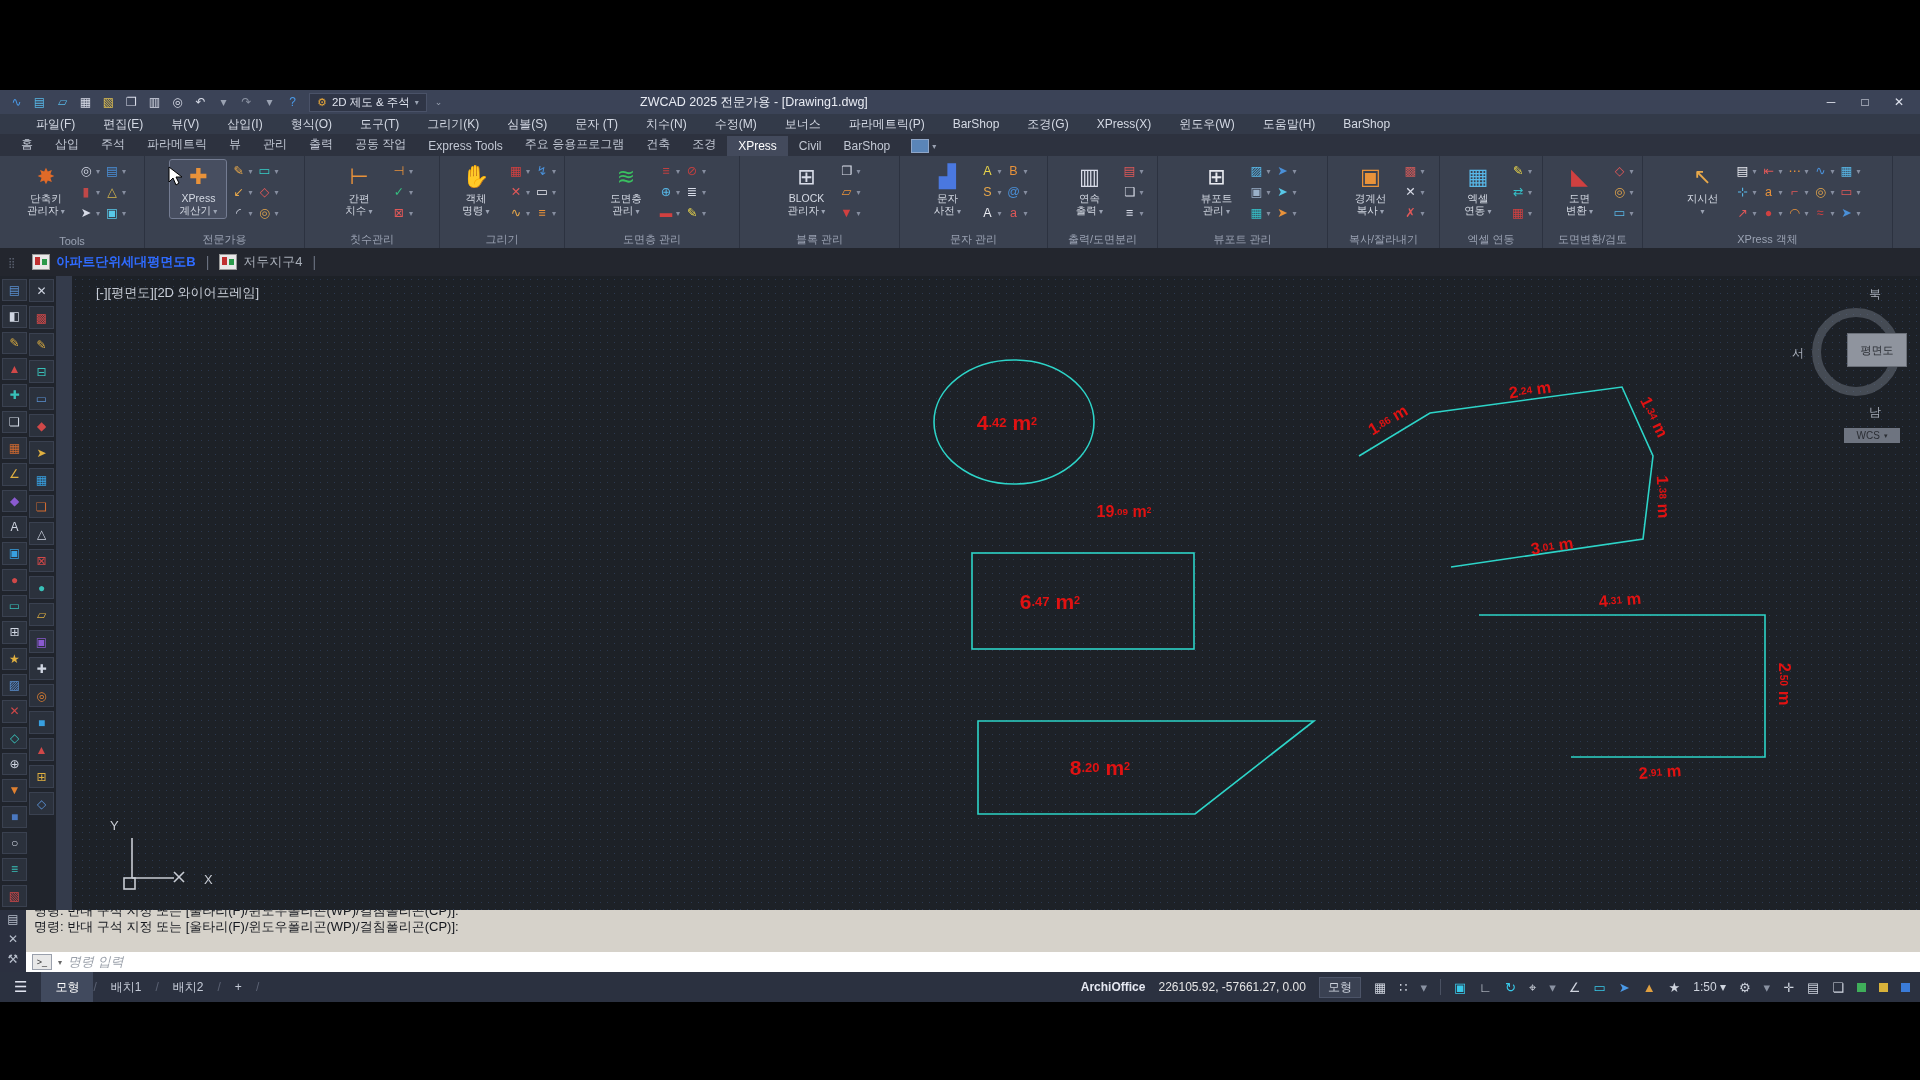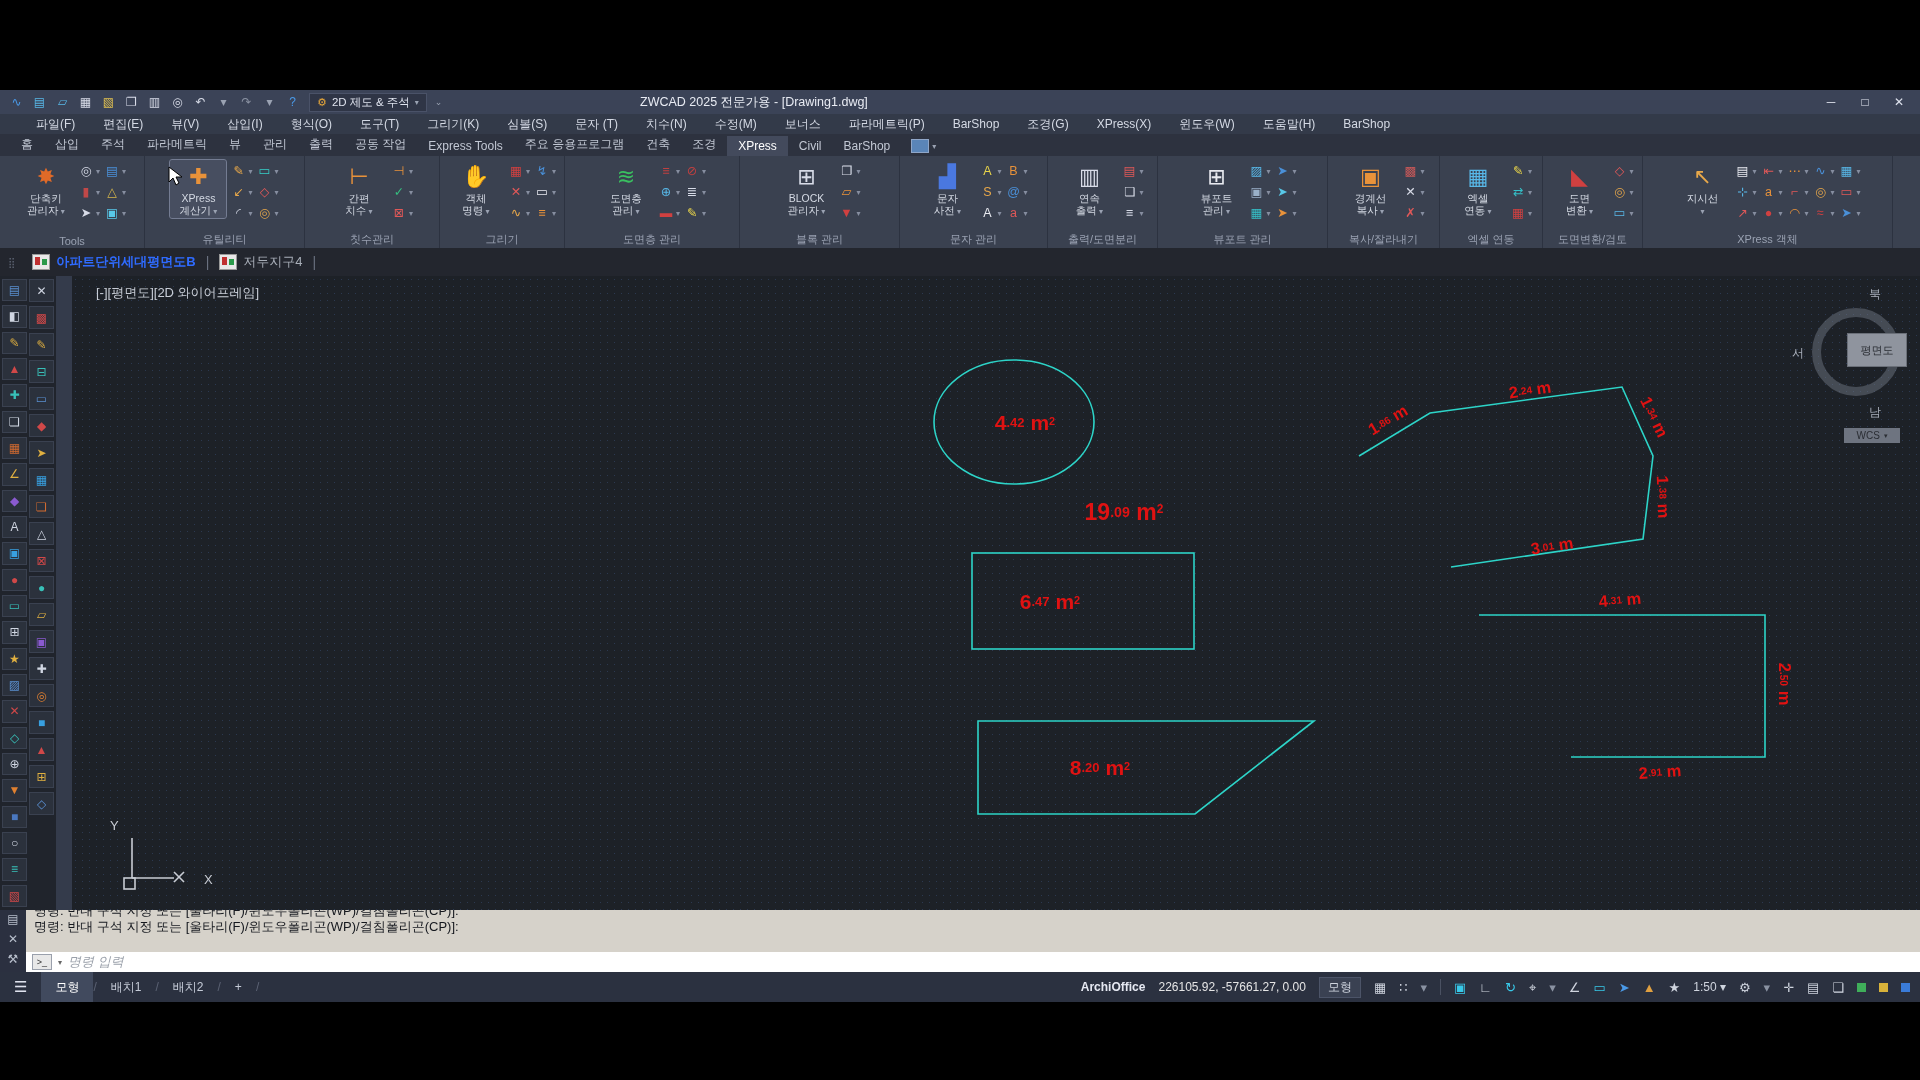--- a/index.html
+++ b/index.html
@@ -60,21 +60,21 @@
   .ticon{width:23px;height:21px;background:#2b313c;border:1px solid #3a4150;display:flex;align-items:center;justify-content:center;font-size:12px;line-height:1;}
 
   .canvas{position:absolute;left:72px;top:0;width:1864px;height:634px;background-color:#1d2127;
           background-image:radial-gradient(circle,#2c3950 0.9px,transparent 1px);background-size:7px 7px;overflow:hidden;}
   .vplabel{position:absolute;left:24px;top:8px;color:#c8cdd6;font-size:13px;}
   .shapes{position:absolute;left:0;top:0;}
   .clabel{position:absolute;color:#e01212;font-weight:bold;white-space:nowrap;transform:translate(-50%,-50%);}
   .clabel .frac{font-size:62%;vertical-align:18%;}
   .clabel .sup{font-size:52%;vertical-align:45%;}
   .area-l{font-size:21px;}
-  .area-xl{font-size:23px;}
+  .area-xl{font-size:16px;}
   .dim-l{font-size:16.5px;}
 
   
   .compass{position:absolute;left:1714px;top:8px;width:150px;height:170px;}
   .c-ring{position:absolute;left:26px;top:24px;width:88px;height:88px;border-radius:50%;border:9px solid rgba(120,126,140,.45);box-sizing:border-box;}
   .c-view{position:absolute;left:61px;top:49px;width:58px;height:32px;background:#8f949e;border:1px solid #6a6f78;color:#2a2d33;font-size:11px;display:flex;align-items:center;justify-content:center;}
   .c-dir{position:absolute;color:#aab0bc;font-size:12px;}
   .c-wcs{position:absolute;left:58px;top:144px;width:56px;height:15px;background:#6e7480;color:#2a2d33;font-size:10px;display:flex;align-items:center;justify-content:center;gap:4px;}
 
   
@@ -260,21 +260,21 @@
               <div class="smallitem">
                 <span class="sico" style="color: rgb(224, 88, 88);">◇</span>
                 <span class="scaret">▾</span>
               </div>
               <div class="smallitem">
                 <span class="sico" style="color: rgb(232, 168, 74);">◎</span>
                 <span class="scaret">▾</span>
               </div>
             </div>
           </div>
-          <div class="rib-label">유틸리티</div>
+          <div class="rib-label">전문가용</div>
         </div>
         <div class="rib-group" style="width: 135px;">
           <div class="rib-body">
             <div class="bigbtn">
               <div class="bico" style="color: rgb(232, 146, 58);">⊢</div>
               <div class="blab">간편</div>
               <div class="blab">치수<span class="bcaret"> ▾</span></div>
             </div>
             <div class="smallcol">
               <div class="smallitem">
@@ -729,21 +729,21 @@
         <svg class="shapes" width="1864" height="634" viewBox="0 0 1864 634">
           <g fill="none" stroke="#2dd4c8" stroke-width="1.6">
             <ellipse cx="942" cy="146" rx="80" ry="62"></ellipse>
             <rect x="900" y="277" width="222" height="96"></rect>
             <polygon points="906,445 1242,445 1123,538 906,538"></polygon>
             <polyline points="1287,180 1358,137 1550,111 1581,180 1571,263 1379,291"></polyline>
             <polyline points="1407,339 1693,339 1693,481 1499,481"></polyline>
           </g>
         </svg>
 
-        <div class="clabel area-l" style="left:935px;top:147px;margin-left:18px;"><span>4</span><span class="frac">.42</span> <span>m</span><span class="sup">2</span></div>
+        <div class="clabel area-l" style="left:935px;top:147px;"><span>4</span><span class="frac">.42</span> <span>m</span><span class="sup">2</span></div>
         <div class="clabel area-xl" style="left:1052px;top:236px;"><span>19</span><span class="frac">.09</span> <span>m</span><span class="sup">2</span></div>
         <div class="clabel area-l" style="left:978px;top:326px;"><span>6</span><span class="frac">.47</span> <span>m</span><span class="sup">2</span></div>
         <div class="clabel area-l" style="left:1028px;top:492px;"><span>8</span><span class="frac">.20</span> <span>m</span><span class="sup">2</span></div>
 
         <div class="clabel dim-l" style="left:1316px;top:144px;transform:translate(-50%,-50%) rotate(-31deg);"><span>1</span><span class="frac">.86</span> <span>m</span></div>
         <div class="clabel dim-l" style="left:1458px;top:114px;transform:translate(-50%,-50%) rotate(-8deg);"><span>2</span><span class="frac">.24</span> <span>m</span></div>
         <div class="clabel dim-l" style="left:1582px;top:141px;transform:translate(-50%,-50%) rotate(64deg);"><span>1</span><span class="frac">.34</span> <span>m</span></div>
         <div class="clabel dim-l" style="left:1591px;top:221px;transform:translate(-50%,-50%) rotate(88deg);"><span>1</span><span class="frac">.38</span> <span>m</span></div>
         <div class="clabel dim-l" style="left:1480px;top:270px;transform:translate(-50%,-50%) rotate(-9deg);"><span>3</span><span class="frac">.01</span> <span>m</span></div>
         <div class="clabel dim-l" style="left:1548px;top:324px;transform:translate(-50%,-50%) rotate(-5deg);"><span>4</span><span class="frac">.31</span> <span>m</span></div>

